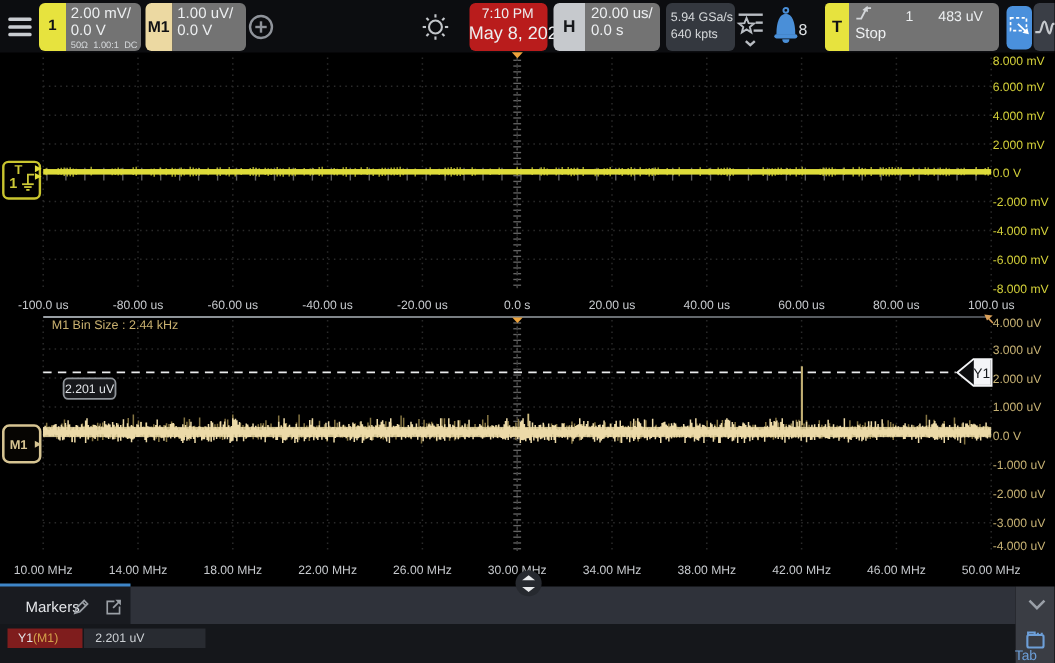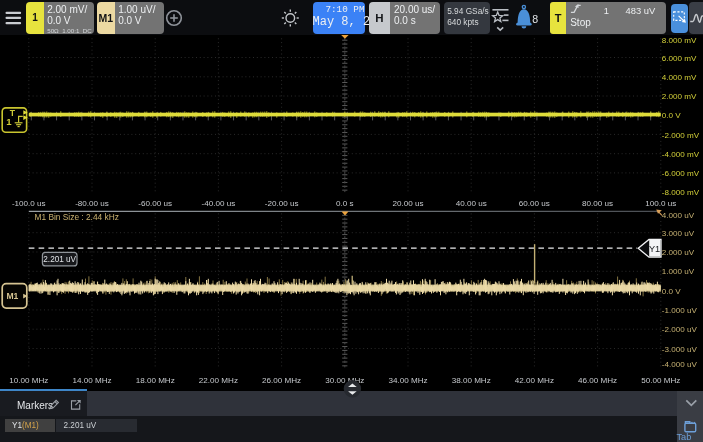--- a/index.html
+++ b/index.html
@@ -20,21 +20,21 @@
 <div class="ab ibox" style="left:44px;width:50px;border-radius:0 4px 4px 0;">
   <div class="l1">2.00 mV/</div>
     <div class="l2">0.0 V</div>
   <div class="l3">50Ω&nbsp;&nbsp;1.00:1&nbsp;&nbsp;DC</div>
 </div>
 <div class="ab chip" style="left:96.5px;width:18.5px;background:#ecd9a2;border-radius:4px 0 0 4px;font-size:10.5px;">M1</div>
 <div class="ab ibox" style="left:115px;width:48.5px;border-radius:0 4px 4px 0;">
   <div class="l1">1.00 uV/</div>
     <div class="l2">0.0 V</div>
 </div>
-<div class="ab ibox" style="left:312.5px;width:52px;background:#3b82f6;border-radius:4px;text-align:right;font-family:Liberation Mono, monospace;">
+<div class="ab ibox" style="left:312.5px;width:52px;background:#b91c1c;border-radius:4px;text-align:center;">
   <div class="l1" style="left:0;width:52px;font-size:9.3px;">7:10 PM</div>
   <div class="l2" style="left:0;width:52px;font-size:12px;">May 8, 2024</div>
 </div>
 <div class="ab chip" style="left:369px;width:21px;background:#c6c9cd;border-radius:4px 0 0 4px;font-size:11.5px;color:#16181b;">H</div>
 <div class="ab ibox" style="left:390px;width:49.5px;border-radius:0 4px 4px 0;text-align:right;">
   <div class="l1" style="left:4px;">20.00 us/</div>
     <div class="l2" style="left:4px;">0.0 s</div>
 </div>
 <div class="ab ibox" style="left:444px;width:45.5px;background:#34383f;border-radius:4px;">
   <div class="l1" style="font-size:8.3px;top:3.6px;color:#d6d9db;">5.94 GSa/s</div>
@@ -47,21 +47,21 @@
   <div class="l2" style="left:4px;top:14.8px;font-size:10px;">Stop</div>
 </div>
 <div class="ab" style="left:670.9px;top:3.5px;width:17.3px;height:29px;background:#4a90dc;border-radius:4px;"></div>
 <div class="ab" style="left:689.3px;top:2px;width:13.7px;height:31.5px;background:#3a3e46;border-radius:4px 0 0 4px;"></div>
 
 <div class="ab" style="left:0;top:390.9px;width:676.5px;height:25.3px;background:#2f323a;"></div>
 <div class="ab" style="left:0;top:390.9px;width:87.2px;height:25.3px;background:#191b20;"></div>
 <div class="ab" style="left:0;top:389.2px;width:87.2px;height:1.8px;background:#3e86c8;"></div>
 <div class="ab" style="left:4px;top:399.6px;font-size:10px;color:#e3e5e8;padding-left:13px;">Markers</div>
 <div class="ab" style="left:0;top:416.2px;width:676.5px;height:25.8px;background:#15171b;"></div>
-<div class="ab" style="left:5px;top:418.7px;width:49.5px;height:13.2px;background:#404040;font-size:8.2px;color:#e3e5e8;line-height:13.2px;padding-left:7px;">Y1<span style="color:#d3a24a;">(M1)</span></div>
+<div class="ab" style="left:5px;top:418.7px;width:49.5px;height:13.2px;background:#7f1d1d;font-size:8.2px;color:#e3e5e8;line-height:13.2px;padding-left:7px;">Y1<span style="color:#d3a24a;">(M1)</span></div>
 <div class="ab" style="left:56px;top:418.7px;width:81px;height:13.2px;background:#282b31;font-size:8.2px;color:#ccd0d4;line-height:13.2px;padding-left:7.5px;">2.201 uV</div>
 <div class="ab" style="left:676.5px;top:390.9px;width:26.5px;height:51.1px;background:#3a3d44;"></div>
 <div class="ab" style="left:676.5px;top:432.4px;width:26.5px;text-align:left;font-size:9.2px;color:#6d9fd8;">Tab</div>
 
 <svg class="ab" style="left:0;top:0;" width="703" height="442">
 <g stroke="#2a2a2a" stroke-width="1" stroke-dasharray="1 2.8">
       <line x1="28.8" y1="57.5" x2="660.8" y2="57.5"></line>
       <line x1="28.8" y1="76.8" x2="660.8" y2="76.8"></line>
       <line x1="28.8" y1="96.0" x2="660.8" y2="96.0"></line>
       <line x1="28.8" y1="115.2" x2="660.8" y2="115.2"></line>

